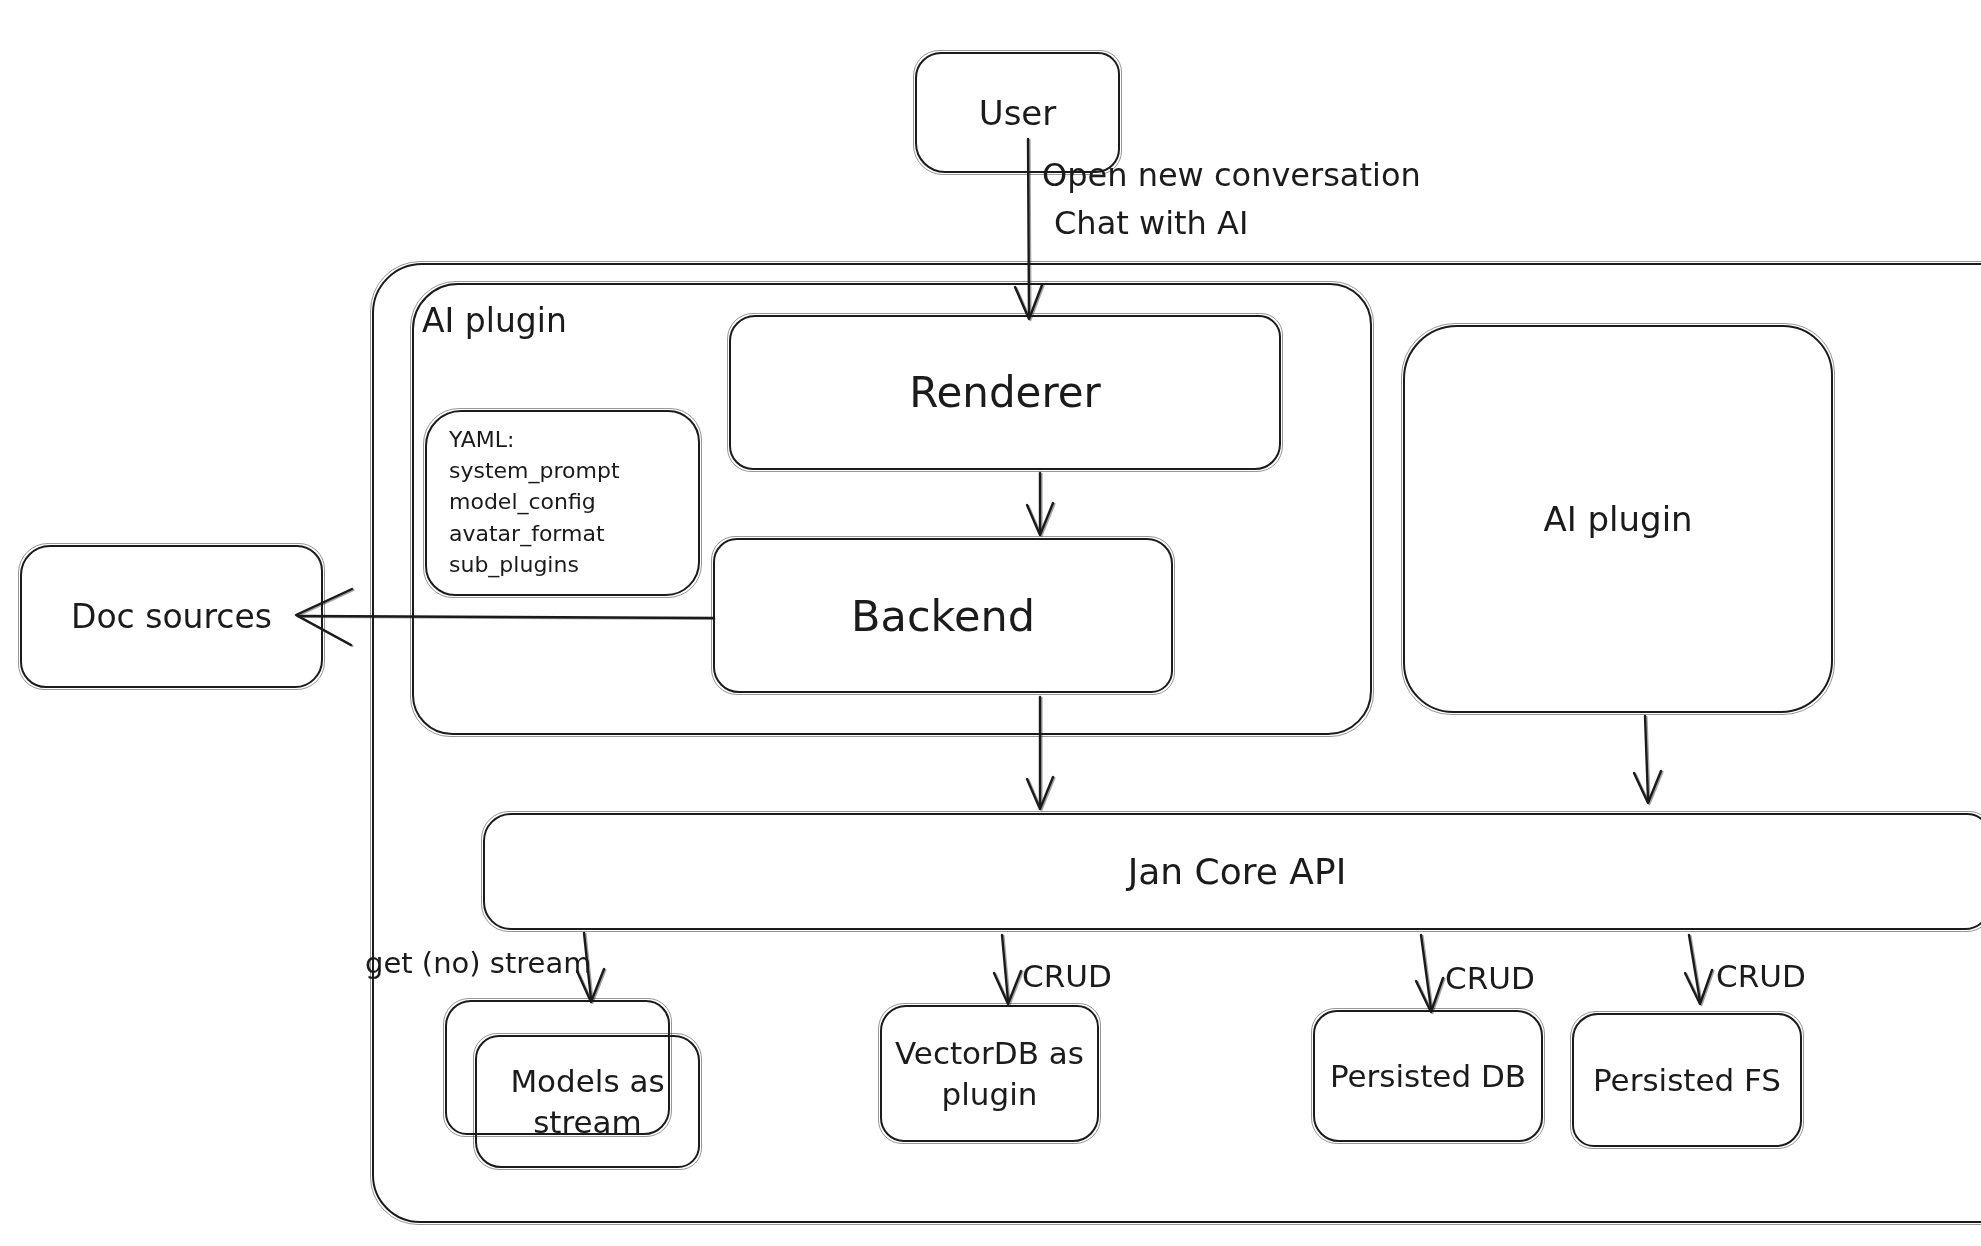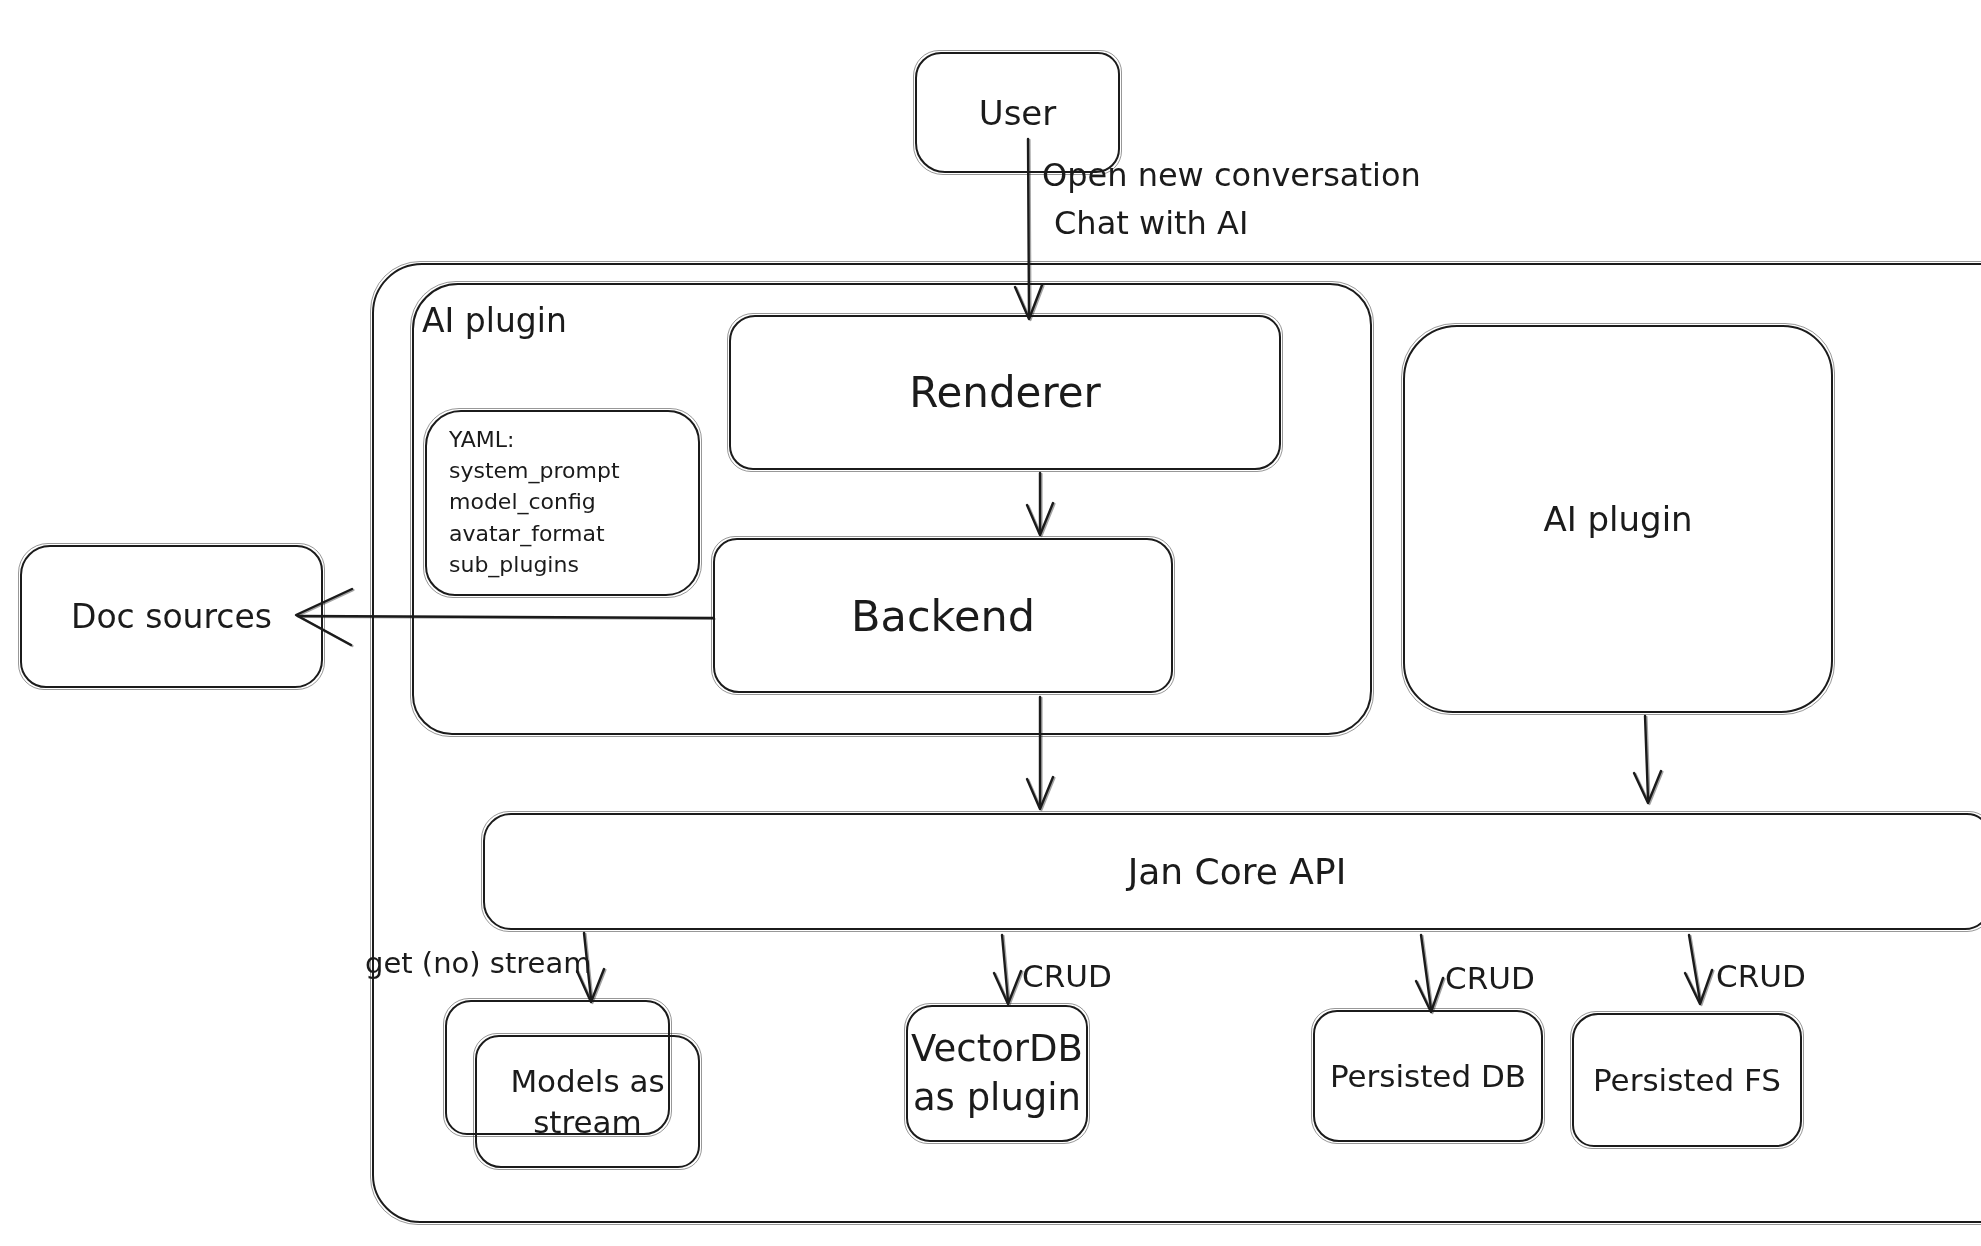--- a/index.html
+++ b/index.html
@@ -28,21 +28,21 @@
   #ai-plugin-left-label{top:16px;left:8px;font-size:33px;}
   #renderer{left:713px;top:315px;width:552px;height:155px;border-radius:26px 22px 26px 24px;font-size:42px;margin-left:16px;}
   #backend{left:713px;top:538px;width:460px;height:155px;border-radius:24px 26px 22px 26px;font-size:43px;justify-content:center;}
   #yaml-note{left:425px;top:410px;width:275px;height:186px;border-radius:36px 32px 34px 30px;display:block;text-decoration:underline;}
   #yaml-note .yaml-lines{position:absolute;left:22px;top:12px;text-align:left;font-size:22px;line-height:1.42;}
   #doc-sources{left:20px;top:545px;width:303px;height:143px;border-radius:30px 26px 28px 26px;font-size:33px;}
   #ai-plugin-right{left:1403px;top:325px;width:430px;height:388px;border-radius:54px 50px 52px 50px;font-size:34px;}
   #jan-core-api{left:483px;top:813px;width:1508px;height:117px;border-radius:28px 24px 26px 28px;font-size:36px;}
   #models-back{left:445px;top:1000px;width:225px;height:135px;border-radius:26px 24px 26px 22px;}
   #models-front{left:475px;top:1035px;width:225px;height:133px;border-radius:24px 26px 22px 26px;font-size:31px;line-height:1.3;}
-  #vectordb{left:906px;top:1005px;width:182px;height:137px;border-radius:26px 22px 26px 24px;font-size:37px;line-height:1.3;}
+  #vectordb{left:880px;top:1005px;width:219px;height:137px;border-radius:26px 22px 26px 24px;font-size:31px;line-height:1.3;}
   #vectordb .wrap-label, #models-front .wrap-label{width:205px;}
   #persisted-db{left:1313px;top:1010px;width:230px;height:132px;border-radius:24px 26px 24px 26px;font-size:31px;}
   #persisted-fs{left:1572px;top:1013px;width:230px;height:134px;border-radius:26px 24px 26px 22px;font-size:31px;}
 
   #lbl-open-conv{left:1042px;top:156px;font-size:32px;}
   #lbl-chat-ai{left:1042px;top:204px;font-size:32px;margin-left:12px;}
   #lbl-get-stream{left:365px;top:946px;font-size:29px;}
   #lbl-crud-vectordb{left:1022px;top:958px;font-size:31px;}
   #lbl-crud-db{left:1445px;top:960px;font-size:31px;}
   #lbl-crud-fs{left:1716px;top:958px;font-size:31px;}

